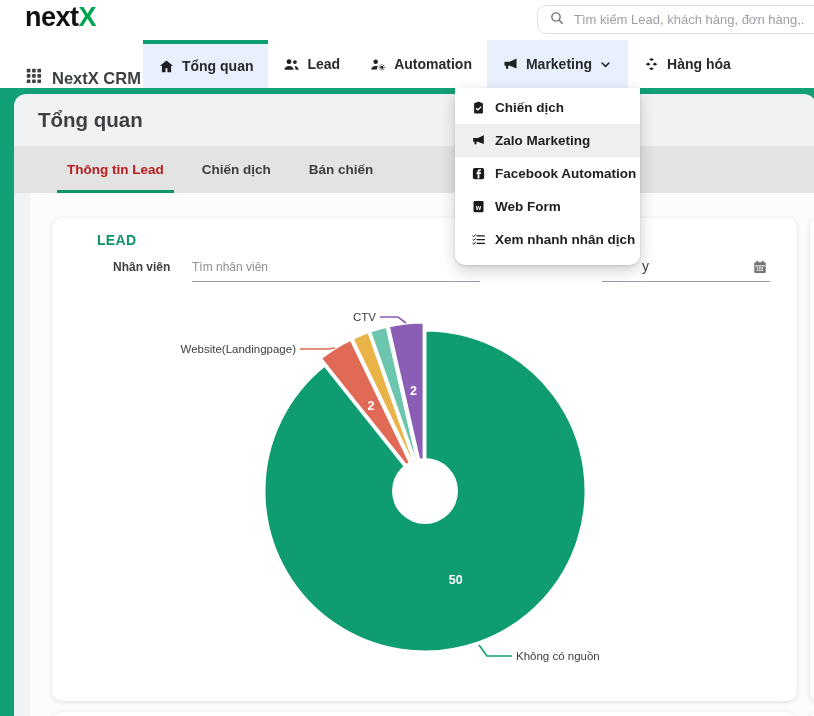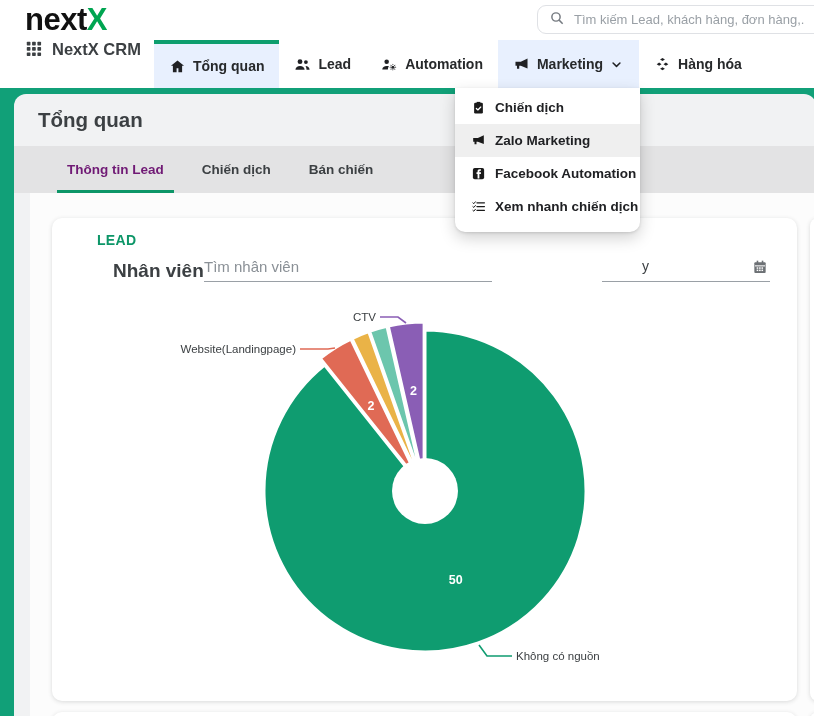--- a/index.html
+++ b/index.html
@@ -1,51 +1,51 @@
 <!DOCTYPE html>
 <html><head>
 <meta charset="utf-8">
 <style>
   * { margin:0; padding:0; box-sizing:border-box; }
   html,body { width:814px; height:716px; overflow:hidden; background:#fff;
     font-family:"Liberation Sans", sans-serif; color:#202124; }
 
   
   #header { position:absolute; left:0; top:0; width:814px; height:40px; background:#fff; z-index:30; }
-  #logo { position:absolute; left:25px; top:2px; font-size:31px; font-weight:800; letter-spacing:-0.5px; color:#111; cursor:pointer; }
+  #logo { position:absolute; left:25px; top:2px; font-size:27px; font-weight:800; letter-spacing:-0.5px; color:#111; cursor:pointer; }
   #logo .x { color:#00a551; }
   #search { position:absolute; left:537px; top:5px; width:292px; height:29px; border:1px solid #dfe1e5; border-radius:9px; background:#fff; display:flex; align-items:center; padding-left:11px; }
   #search svg { flex:0 0 auto; }
   #search input { border:0; outline:0; background:transparent; font-family:"Liberation Sans",sans-serif; font-size:13px; color:#202124; margin-left:9px; width:230px; }
   #search input::placeholder { color:#9aa0a6; }
 
   
   #nav { position:absolute; left:0; top:40px; width:814px; height:48px; background:#fff; display:flex; align-items:stretch; z-index:30; }
-  #brand { display:flex; align-items:flex-start; padding-left:25px; padding-right:13px; cursor:pointer; }
+  #brand { display:flex; align-items:flex-end; padding-left:25px; padding-right:2px; cursor:pointer; }
   #brand .btxt { font-size:16.5px; font-weight:700; color:#3c4043; margin-left:10px; }
   .nav-item { display:flex; align-items:center; padding:0 15px; font-size:14px; font-weight:700; color:#27292b; cursor:pointer; white-space:nowrap; }
   .nav-item .lbl { margin-left:7px; }
   .nav-item .chev { margin-left:6px; display:flex; }
   .nav-item.active { background:#e8f0fe; border-top:4px solid #0d9e6e; }
   .nav-item.open { background:#e8f0fe; }
 
   
   #page { position:absolute; left:0; top:88px; width:814px; height:628px; background:#11a078; }
   #panel { position:absolute; left:14px; top:6px; width:802px; height:624px; background:#f1f2f3; border-radius:12px 12px 0 0; overflow:hidden; }
   #page-title { position:absolute; left:24px; top:14px; font-size:20.5px; font-weight:700; color:#3c4043; }
   #tabbar { position:absolute; left:0; top:52px; width:802px; height:47px; background:#e3e3e4; display:flex; align-items:stretch; padding-left:43px; }
   .tab { display:flex; align-items:center; padding:0 10px; margin-right:18px; font-size:13.5px; font-weight:700; color:#3c4043; border-bottom:3px solid transparent; border-top:3px solid transparent; cursor:pointer; }
-  .tab.active { color:#701a75; border-bottom-color:#0d9668; }
+  .tab.active { color:#b91c1c; border-bottom-color:#0d9668; }
   #content { position:absolute; left:16px; top:99px; width:786px; height:525px; background:#fcfcfc; }
 
   
   #card { position:absolute; left:38px; top:124px; width:745px; height:483px; background:#fff; border-radius:10px; box-shadow:0 1px 4px rgba(60,64,67,.18); }
   #card-title { position:absolute; left:45px; top:14px; font-size:14px; font-weight:700; letter-spacing:.3px; color:#0d9668; }
-  #emp-label { position:absolute; left:61px; top:42px; font-size:19px; font-weight:700; color:#3c4043; }
-  #emp-input { position:absolute; left:152px; top:34px; width:288px; height:30px; border:0; border-bottom:1px solid #9aa0a6; outline:0; font-family:"Liberation Sans",sans-serif; font-size:15px; color:#0369a1; background:transparent; }
+  #emp-label { position:absolute; left:61px; top:42px; font-size:12px; font-weight:700; color:#3c4043; }
+  #emp-input { position:absolute; left:140px; top:34px; width:288px; height:30px; border:0; border-bottom:1px solid #9aa0a6; outline:0; font-family:"Liberation Sans",sans-serif; font-size:12px; color:#0369a1; background:transparent; }
   #emp-input::placeholder { color:#8a9096; }
   #date-field { position:absolute; left:550px; top:34px; width:168px; height:30px; border-bottom:1px solid #9aa0a6; cursor:pointer; }
   #date-text { position:absolute; left:40px; top:6px; font-size:14px; color:#3c4043; }
   #date-field svg { position:absolute; right:2px; top:7px; }
   #chart { position:absolute; left:0; top:0; }
 
   .sliver-right { position:absolute; left:796px; top:124px; width:22px; height:483px; background:#fff; border-radius:8px 0 0 8px; box-shadow:0 1px 4px rgba(60,64,67,.18); }
   .sliver-bottom { position:absolute; left:38px; top:618px; width:745px; height:30px; background:#fff; border-radius:10px; box-shadow:0 1px 4px rgba(60,64,67,.18); }
   .sliver-bottom2 { position:absolute; left:796px; top:618px; width:22px; height:30px; background:#fff; border-radius:8px 0 0 8px; box-shadow:0 1px 4px rgba(60,64,67,.18); }
 
@@ -219,20 +219,29 @@
       <span style="display:flex;width:16px;justify-content:center">
         <svg xmlns="http://www.w3.org/2000/svg" width="15" height="15" viewBox="0 0 24 24">
           <rect x="3" y="3" width="18" height="18" rx="3" fill="#1a1a1a"></rect>
           <path d="M15.8 12.6h-2.4V20h-2.9v-7.4H8.8V10h1.7V8.4c0-2 1-3.4 3.3-3.4h2.1v2.6h-1.4c-.8 0-1.1.4-1.1 1.1V10h2.6z" fill="#fff"></path>
         </svg>
       </span>
       <span class="lbl">Facebook Automation</span>
     </div>
     <div class="dd-item">
       <span style="display:flex;width:16px;justify-content:center">
+        <svg xmlns="http://www.w3.org/2000/svg" width="15" height="15" viewBox="0 0 24 24">
+          <rect x="4" y="3" width="16" height="18" rx="2" fill="#1a1a1a"></rect>
+          <text x="12" y="17.5" font-size="11" font-weight="bold" fill="#fff" text-anchor="middle" font-family="Liberation Sans, sans-serif">w</text>
+        </svg>
+      </span>
+      <span class="lbl">Web Form</span>
+    </div>
+    <div class="dd-item">
+      <span style="display:flex;width:16px;justify-content:center">
         <svg xmlns="http://www.w3.org/2000/svg" width="15" height="15" viewBox="0 0 24 24" fill="none" stroke="#1a1a1a" stroke-width="2" stroke-linecap="round">
           <path d="M9.5 6h12M9.5 12h12M9.5 18h12"></path>
           <path d="M3 6.2 4.5 7.5 7 4.5M3 12.2 4.5 13.5 7 10.5M3 18.2 4.5 19.5 7 16.5" stroke-width="1.6"></path>
         </svg>
       </span>
-      <span class="lbl">Xem nhanh chiến dịch</span>
+      <span class="lbl">Xem nhanh nhân dịch</span>
     </div>
   </div>
 
 </body></html>

